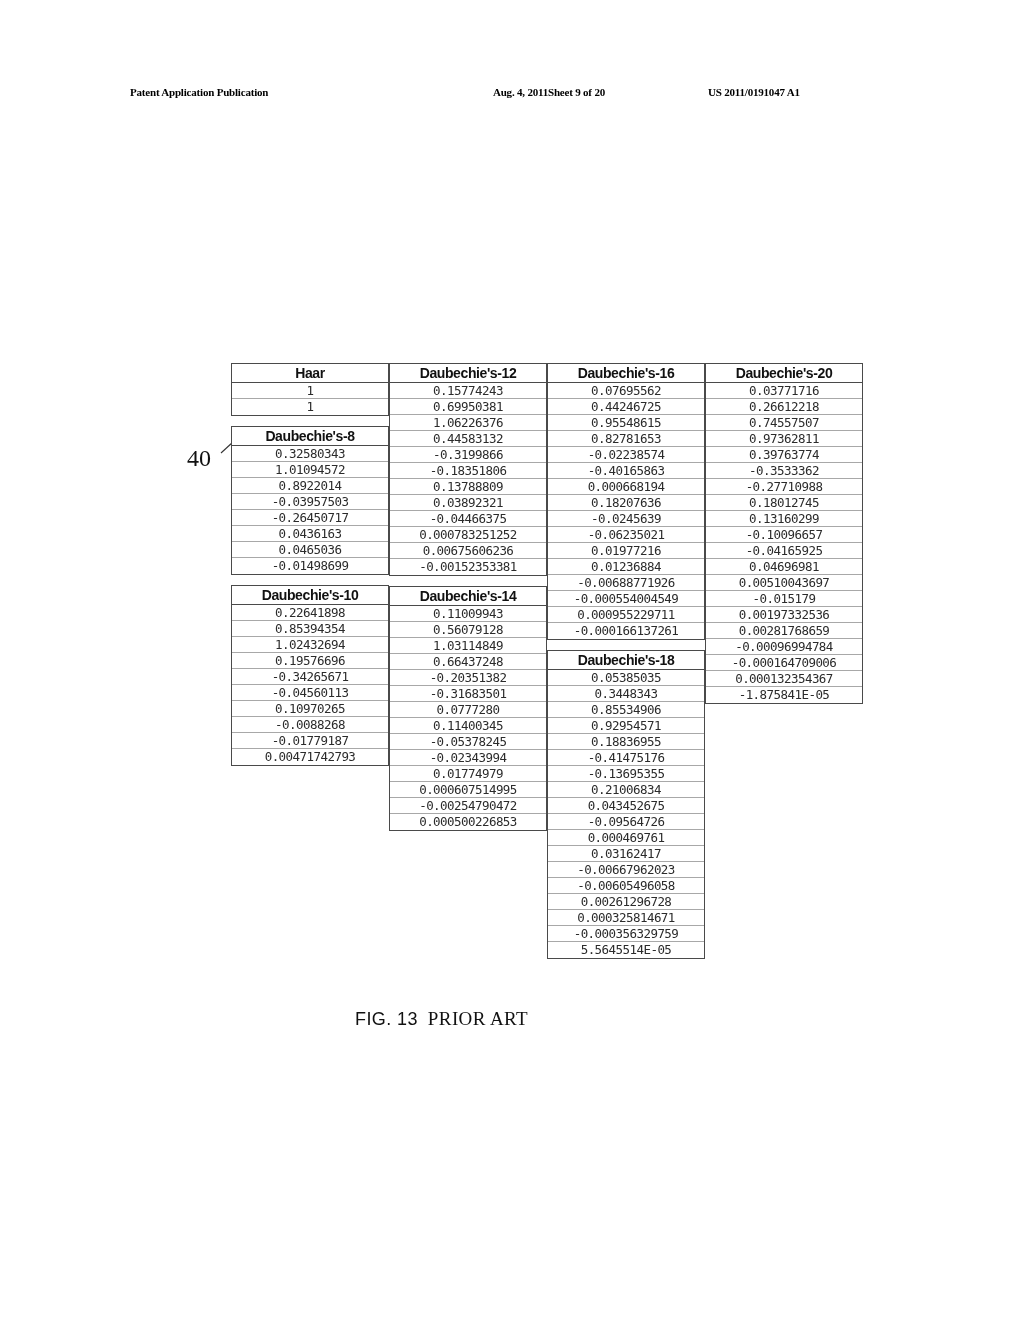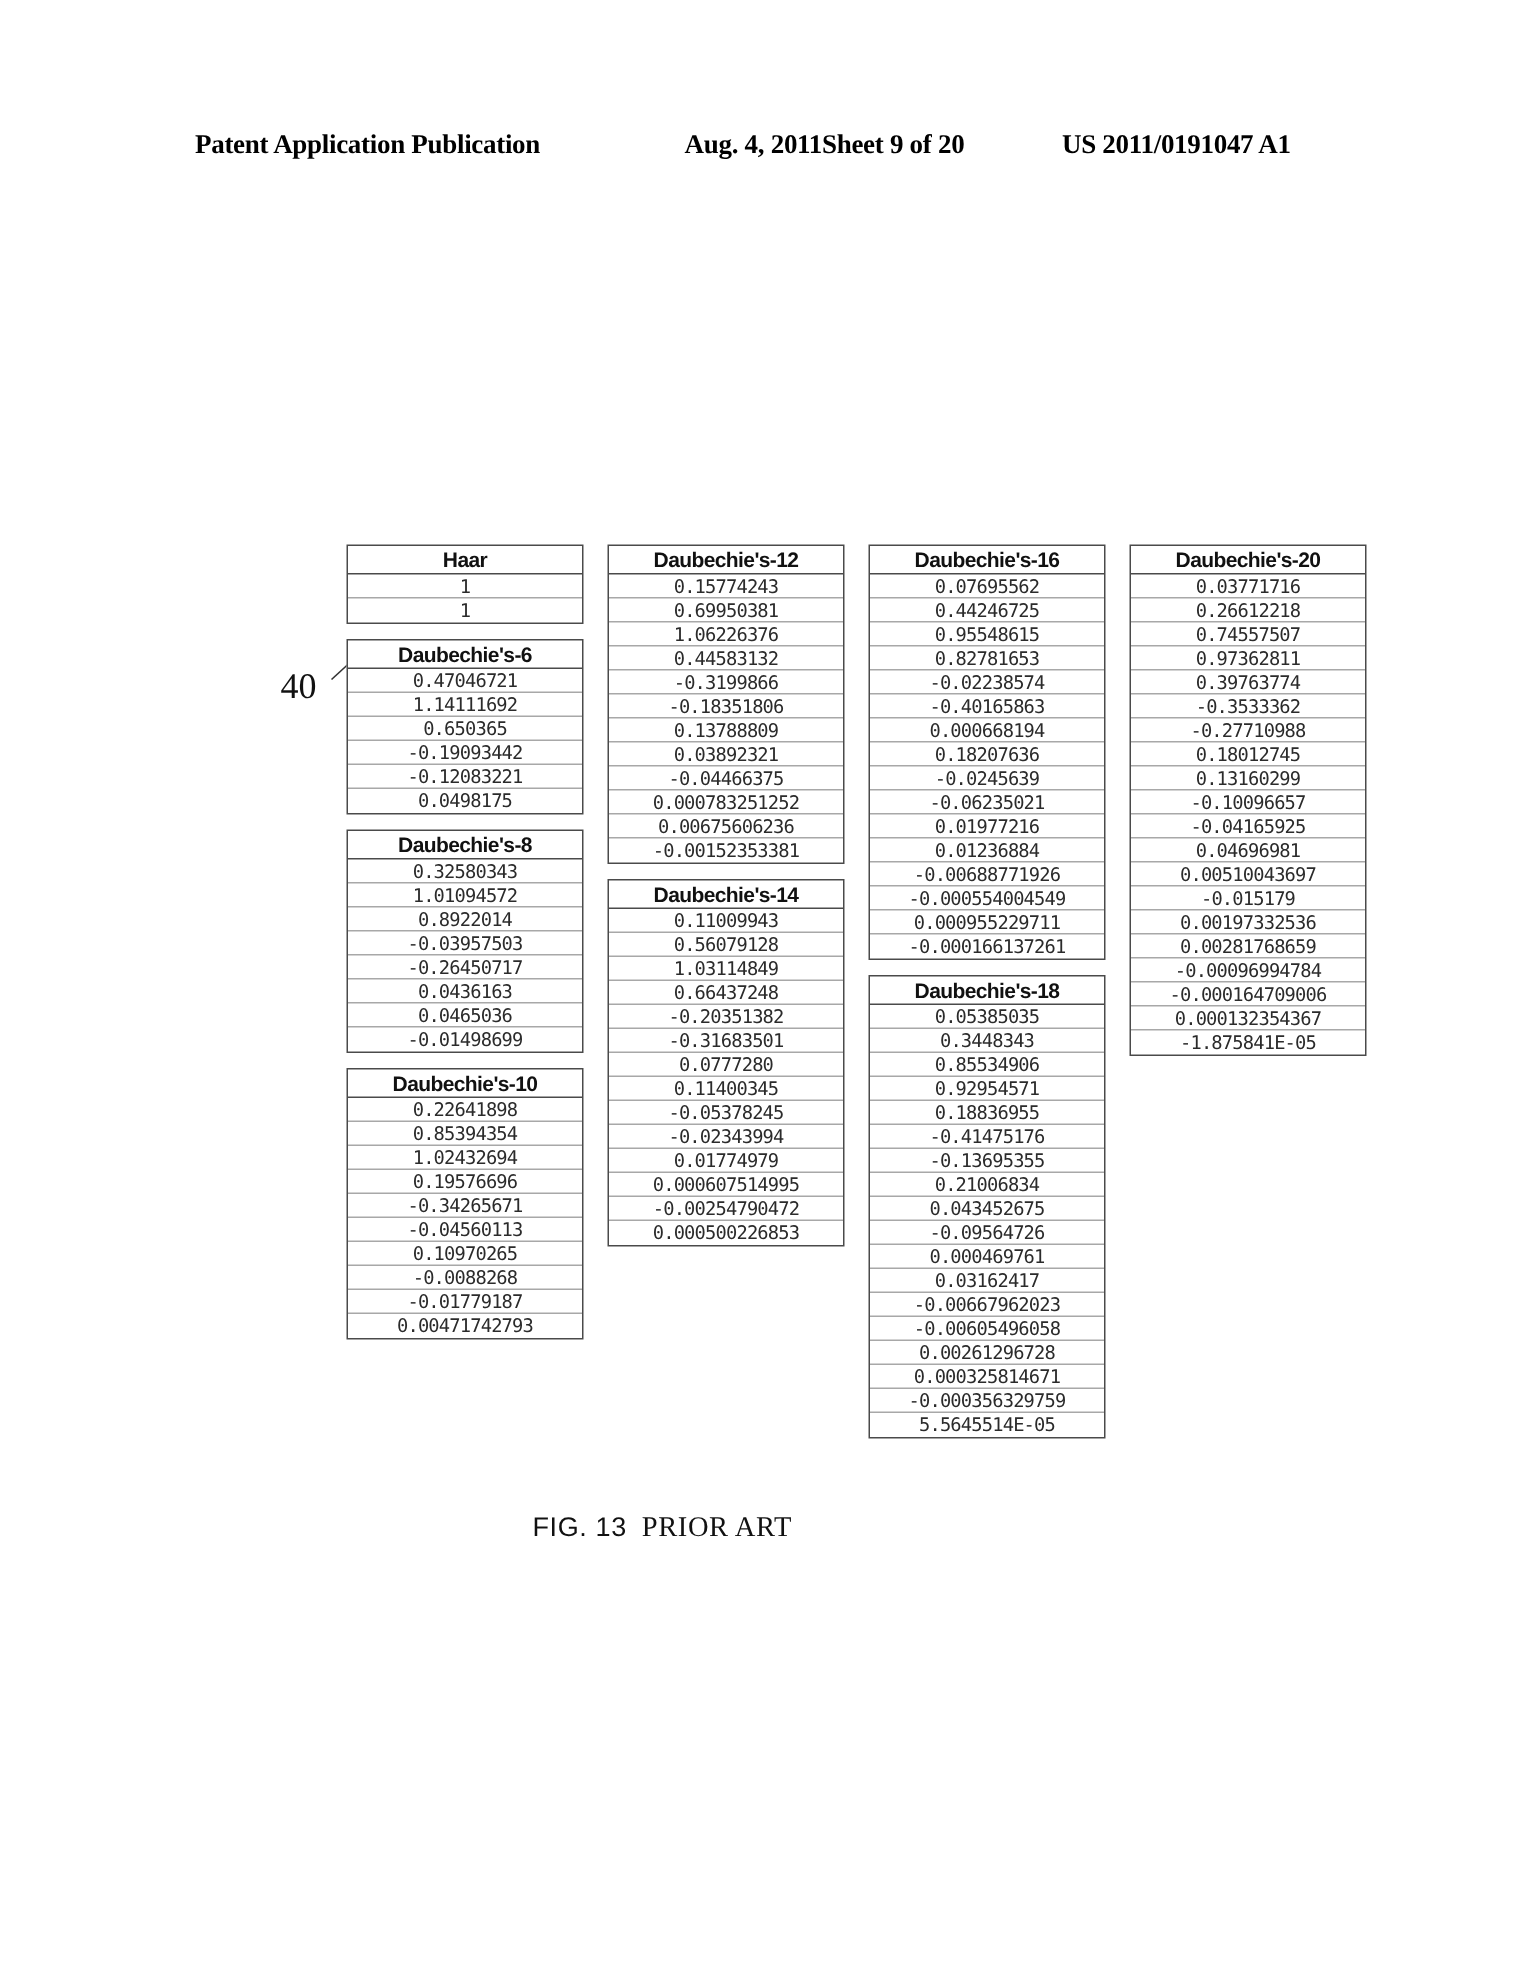--- a/index.html
+++ b/index.html
@@ -20,21 +20,21 @@
   
   .page-header {
     position: absolute;
     top: 86px;
     left: 130px;
     width: 760px;
     display: flex;
     align-items: baseline;
     font-family: "Liberation Serif", serif;
     font-weight: bold;
-    font-size: 18px;
+    font-size: 11px;
     letter-spacing: -0.2px;
     color: #000;
     white-space: nowrap;
   }
   .hdr-pub      { width: 300px; }
   .hdr-date     { width: 118px; text-align: right; }
   .hdr-sheet    { width: 160px; }
   .hdr-docnum   { }
 
   
@@ -63,21 +63,21 @@
     height: 26px;
     pointer-events: none;
   }
   .leader-line line { stroke: #333; stroke-width: 1.1; }
 
   
   .columns {
     position: absolute;
     inset: 0;
     display: flex;
-    gap: 16px;
+    gap: 0px;
   }
   .column {
     width: 158px;
     flex: 0 0 158px;
   }
 
   .tbl {
     border: 1px solid #4a4a4a;
     border-top: 1px solid #4a4a4a;
     background: #fff;
@@ -143,29 +143,20 @@
   <svg class="leader-line" viewBox="0 0 30 26">
     <line x1="2" y1="24" x2="26" y2="2"></line>
   </svg>
 
   <div class="columns" id="columns">
       <div class="column">
         <div class="tbl">
           <div class="cell head">Haar</div>
           <div class="cell val">1</div>
           <div class="cell val">1</div>
-        </div>
-        <div class="tbl">
-          <div class="cell head">Daubechie's-6</div>
-          <div class="cell val">0.47046721</div>
-          <div class="cell val">1.14111692</div>
-          <div class="cell val">0.650365</div>
-          <div class="cell val">-0.19093442</div>
-          <div class="cell val">-0.12083221</div>
-          <div class="cell val">0.0498175</div>
         </div>
         <div class="tbl">
           <div class="cell head">Daubechie's-8</div>
           <div class="cell val">0.32580343</div>
           <div class="cell val">1.01094572</div>
           <div class="cell val">0.8922014</div>
           <div class="cell val">-0.03957503</div>
           <div class="cell val">-0.26450717</div>
           <div class="cell val">0.0436163</div>
           <div class="cell val">0.0465036</div>

